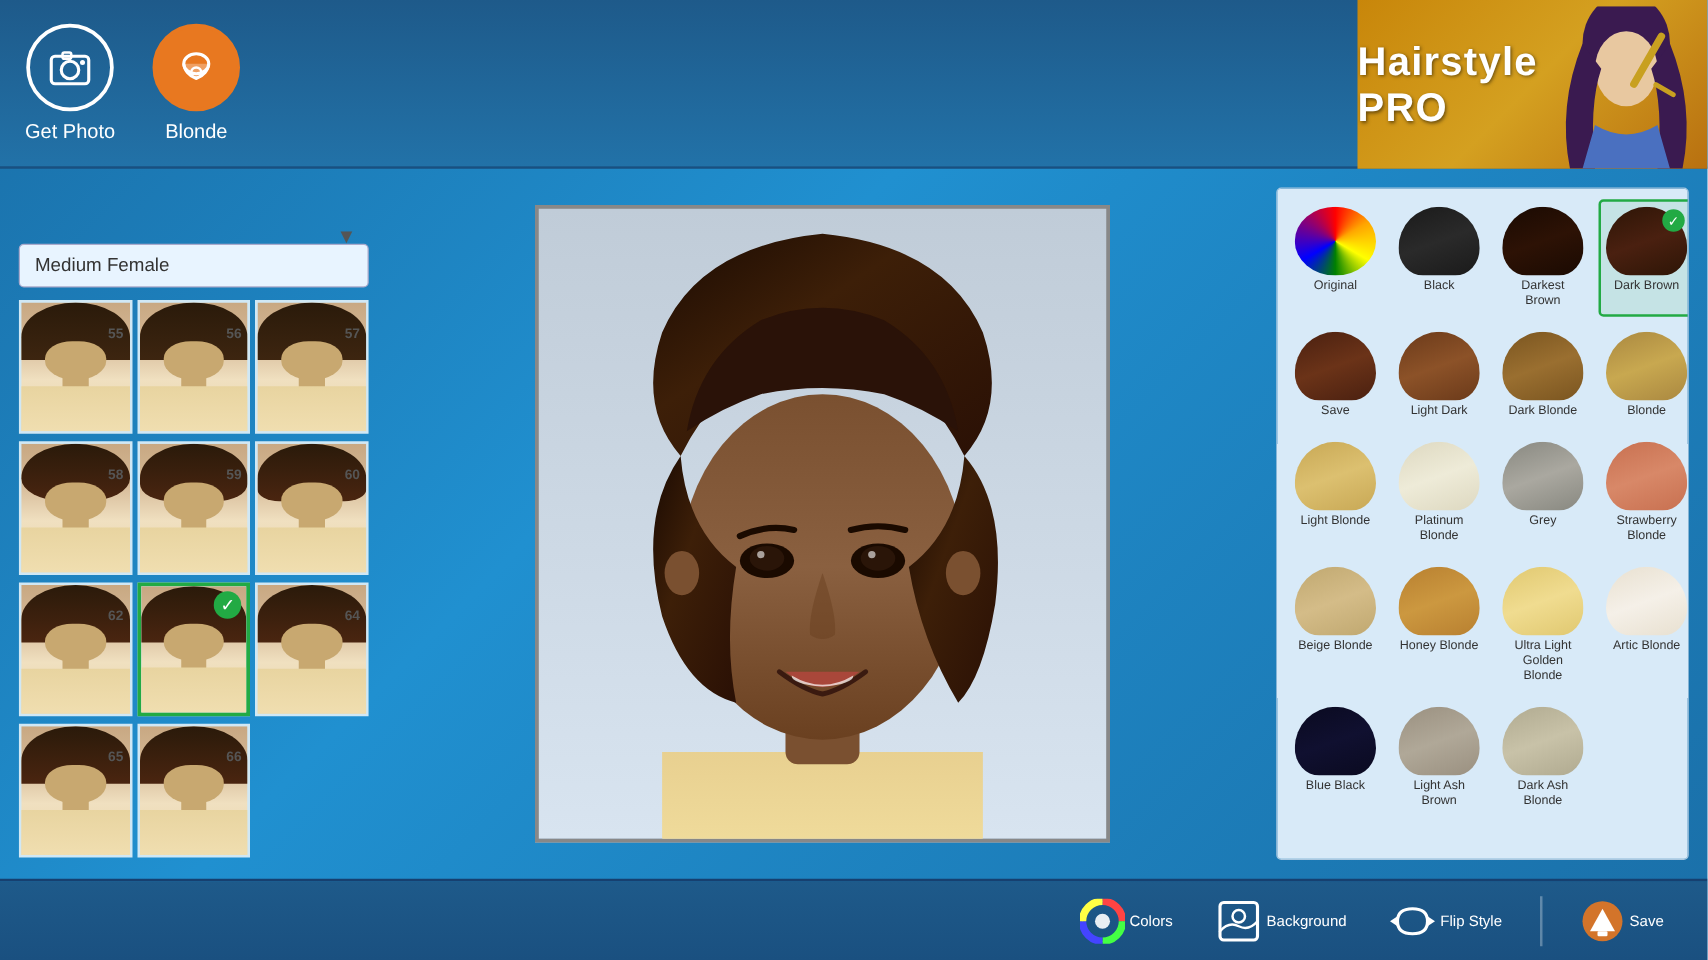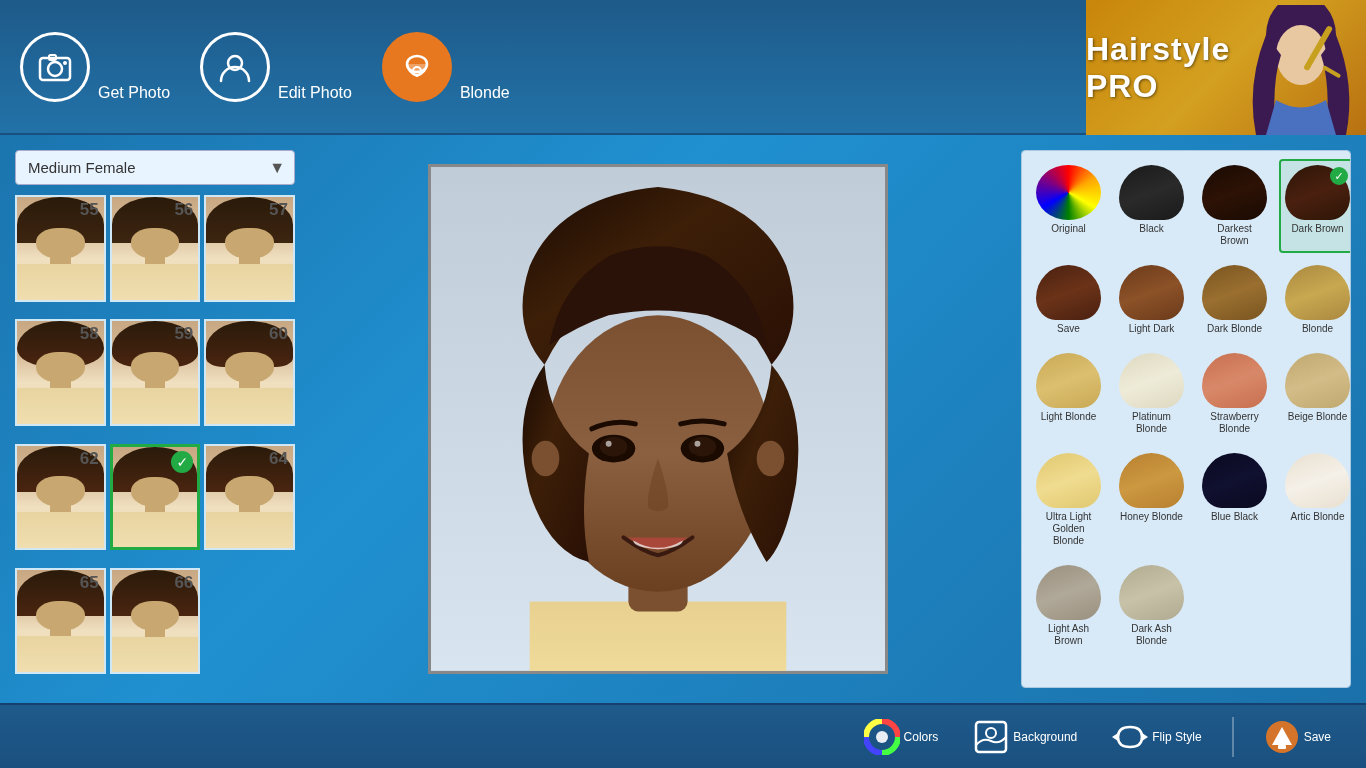--- a/index.html
+++ b/index.html
@@ -22,22 +22,22 @@
       border-bottom: 2px solid #1a5080;
       position: relative;
     }
     .nav-items {
       display: flex;
       gap: 30px;
       align-items: center;
     }
     .nav-item {
       display: flex;
-      flex-direction: row;
-      align-items: flex-end;
+      flex-direction: column;
+      align-items: center;
       gap: 8px;
       cursor: pointer;
       color: white;
     }
     .nav-icon-circle {
       width: 70px;
       height: 70px;
       border-radius: 50%;
       border: 3px solid white;
       display: flex;
@@ -107,20 +107,21 @@
     .style-dropdown-wrap select {
       width: 100%;
       padding: 8px 12px;
       background: #e8f4ff;
       border: 1px solid #aac;
       border-radius: 4px;
       font-size: 15px;
       color: #333;
       appearance: none;
       cursor: pointer;
+      margin-top: 45px;
     }
     .dropdown-arrow {
       position: absolute;
       right: 10px;
       top: 50%;
       transform: translateY(-50%);
       color: #555;
       pointer-events: none;
       font-size: 16px;
     }
@@ -138,23 +139,23 @@
       border: 2px solid transparent;
       cursor: pointer;
       aspect-ratio: 0.85;
       overflow: hidden;
     }
     .thumb-item.selected {
       border: 3px solid #22aa44;
     }
     .thumb-number {
       position: absolute;
-      top: 3px;
+      top: 19px;
       right: 5px;
-      font-size: 17px;
+      font-size: 11px;
       color: #555;
       font-weight: bold;
     }
     .thumb-check {
       position: absolute;
       top: 4px;
       right: 4px;
       width: 22px;
       height: 22px;
       background: #22aa44;
@@ -370,29 +371,20 @@
     <div class="nav-item">
       <div class="nav-icon-circle">
         <svg width="36" height="36" viewBox="0 0 36 36" fill="none">
           <rect x="3" y="9" width="30" height="22" rx="3" stroke="white" stroke-width="2.5" fill="none"></rect>
           <circle cx="18" cy="20" r="7" stroke="white" stroke-width="2.5" fill="none"></circle>
           <rect x="12" y="6" width="7" height="5" rx="1.5" stroke="white" stroke-width="2" fill="none"></rect>
           <circle cx="28" cy="14" r="2" fill="white"></circle>
         </svg>
       </div>
       <span class="nav-label">Get Photo</span>
-    </div>
-    <div class="nav-item">
-      <div class="nav-icon-circle">
-        <svg width="36" height="36" viewBox="0 0 36 36" fill="none">
-          <circle cx="18" cy="14" r="7" stroke="white" stroke-width="2.5" fill="none"></circle>
-          <path d="M4 32c0-7.7 6.3-14 14-14s14 6.3 14 14" stroke="white" stroke-width="2.5" fill="none" stroke-linecap="round"></path>
-        </svg>
-      </div>
-      <span class="nav-label">Edit Photo</span>
     </div>
     <div class="nav-item">
       <div class="nav-icon-circle active">
         <svg width="36" height="36" viewBox="0 0 36 36" fill="none">
           <ellipse cx="18" cy="15" rx="10" ry="8" stroke="white" stroke-width="2.5" fill="none"></ellipse>
           <path d="M8 15c0 5 4 10 10 12 6-2 10-7 10-12" stroke="white" stroke-width="2" fill="rgba(255,255,255,0.3)"></path>
           <circle cx="18" cy="22" r="4" stroke="white" stroke-width="2" fill="none"></circle>
         </svg>
       </div>
       <span class="nav-label">Blonde</span>
@@ -675,61 +667,67 @@
       </div>
 
 
       <div class="color-item">
         <div class="color-swatch">
           <div class="c-platinum-blonde" style="width:100%;height:100%;border-radius:50% 50% 30% 30% / 60% 60% 40% 40%;"></div>
         </div>
         <span class="color-label">Platinum Blonde</span>
       </div>
 
+      <div class="color-item">
+        <div class="color-swatch">
+          <div class="c-grey" style="width:100%;height:100%;border-radius:50% 50% 30% 30% / 60% 60% 40% 40%;"></div>
+        </div>
+        <span class="color-label">Grey</span>
+      </div>
 
       <div class="color-item">
         <div class="color-swatch">
           <div class="c-strawberry-blonde" style="width:100%;height:100%;border-radius:50% 50% 30% 30% / 60% 60% 40% 40%;"></div>
         </div>
         <span class="color-label">Strawberry Blonde</span>
       </div>
 
       <div class="color-item">
         <div class="color-swatch">
           <div class="c-beige-blonde" style="width:100%;height:100%;border-radius:50% 50% 30% 30% / 60% 60% 40% 40%;"></div>
         </div>
         <span class="color-label">Beige Blonde</span>
       </div>
 
       <div class="color-item">
         <div class="color-swatch">
+          <div class="c-honey-blonde" style="width:100%;height:100%;border-radius:50% 50% 30% 30% / 60% 60% 40% 40%;"></div>
+        </div>
+        <span class="color-label">Honey Blonde</span>
+      </div>
+
+      <div class="color-item">
+        <div class="color-swatch">
           <div class="c-ultra-light-golden-blonde" style="width:100%;height:100%;border-radius:50% 50% 30% 30% / 60% 60% 40% 40%;"></div>
         </div>
         <span class="color-label">Ultra Light Golden Blonde</span>
       </div>
 
       <div class="color-item">
         <div class="color-swatch">
-          <div class="c-honey-blonde" style="width:100%;height:100%;border-radius:50% 50% 30% 30% / 60% 60% 40% 40%;"></div>
-        </div>
-        <span class="color-label">Honey Blonde</span>
+          <div class="c-artic-blonde" style="width:100%;height:100%;border-radius:50% 50% 30% 30% / 60% 60% 40% 40%;"></div>
+        </div>
+        <span class="color-label">Artic Blonde</span>
       </div>
 
       <div class="color-item">
         <div class="color-swatch">
           <div class="c-blue-black" style="width:100%;height:100%;border-radius:50% 50% 30% 30% / 60% 60% 40% 40%;"></div>
         </div>
         <span class="color-label">Blue Black</span>
-      </div>
-
-      <div class="color-item">
-        <div class="color-swatch">
-          <div class="c-artic-blonde" style="width:100%;height:100%;border-radius:50% 50% 30% 30% / 60% 60% 40% 40%;"></div>
-        </div>
-        <span class="color-label">Artic Blonde</span>
       </div>
 
       <div class="color-item">
         <div class="color-swatch">
           <div class="c-light-ash-brown" style="width:100%;height:100%;border-radius:50% 50% 30% 30% / 60% 60% 40% 40%;"></div>
         </div>
         <span class="color-label">Light Ash Brown</span>
       </div>
 
       <div class="color-item">

